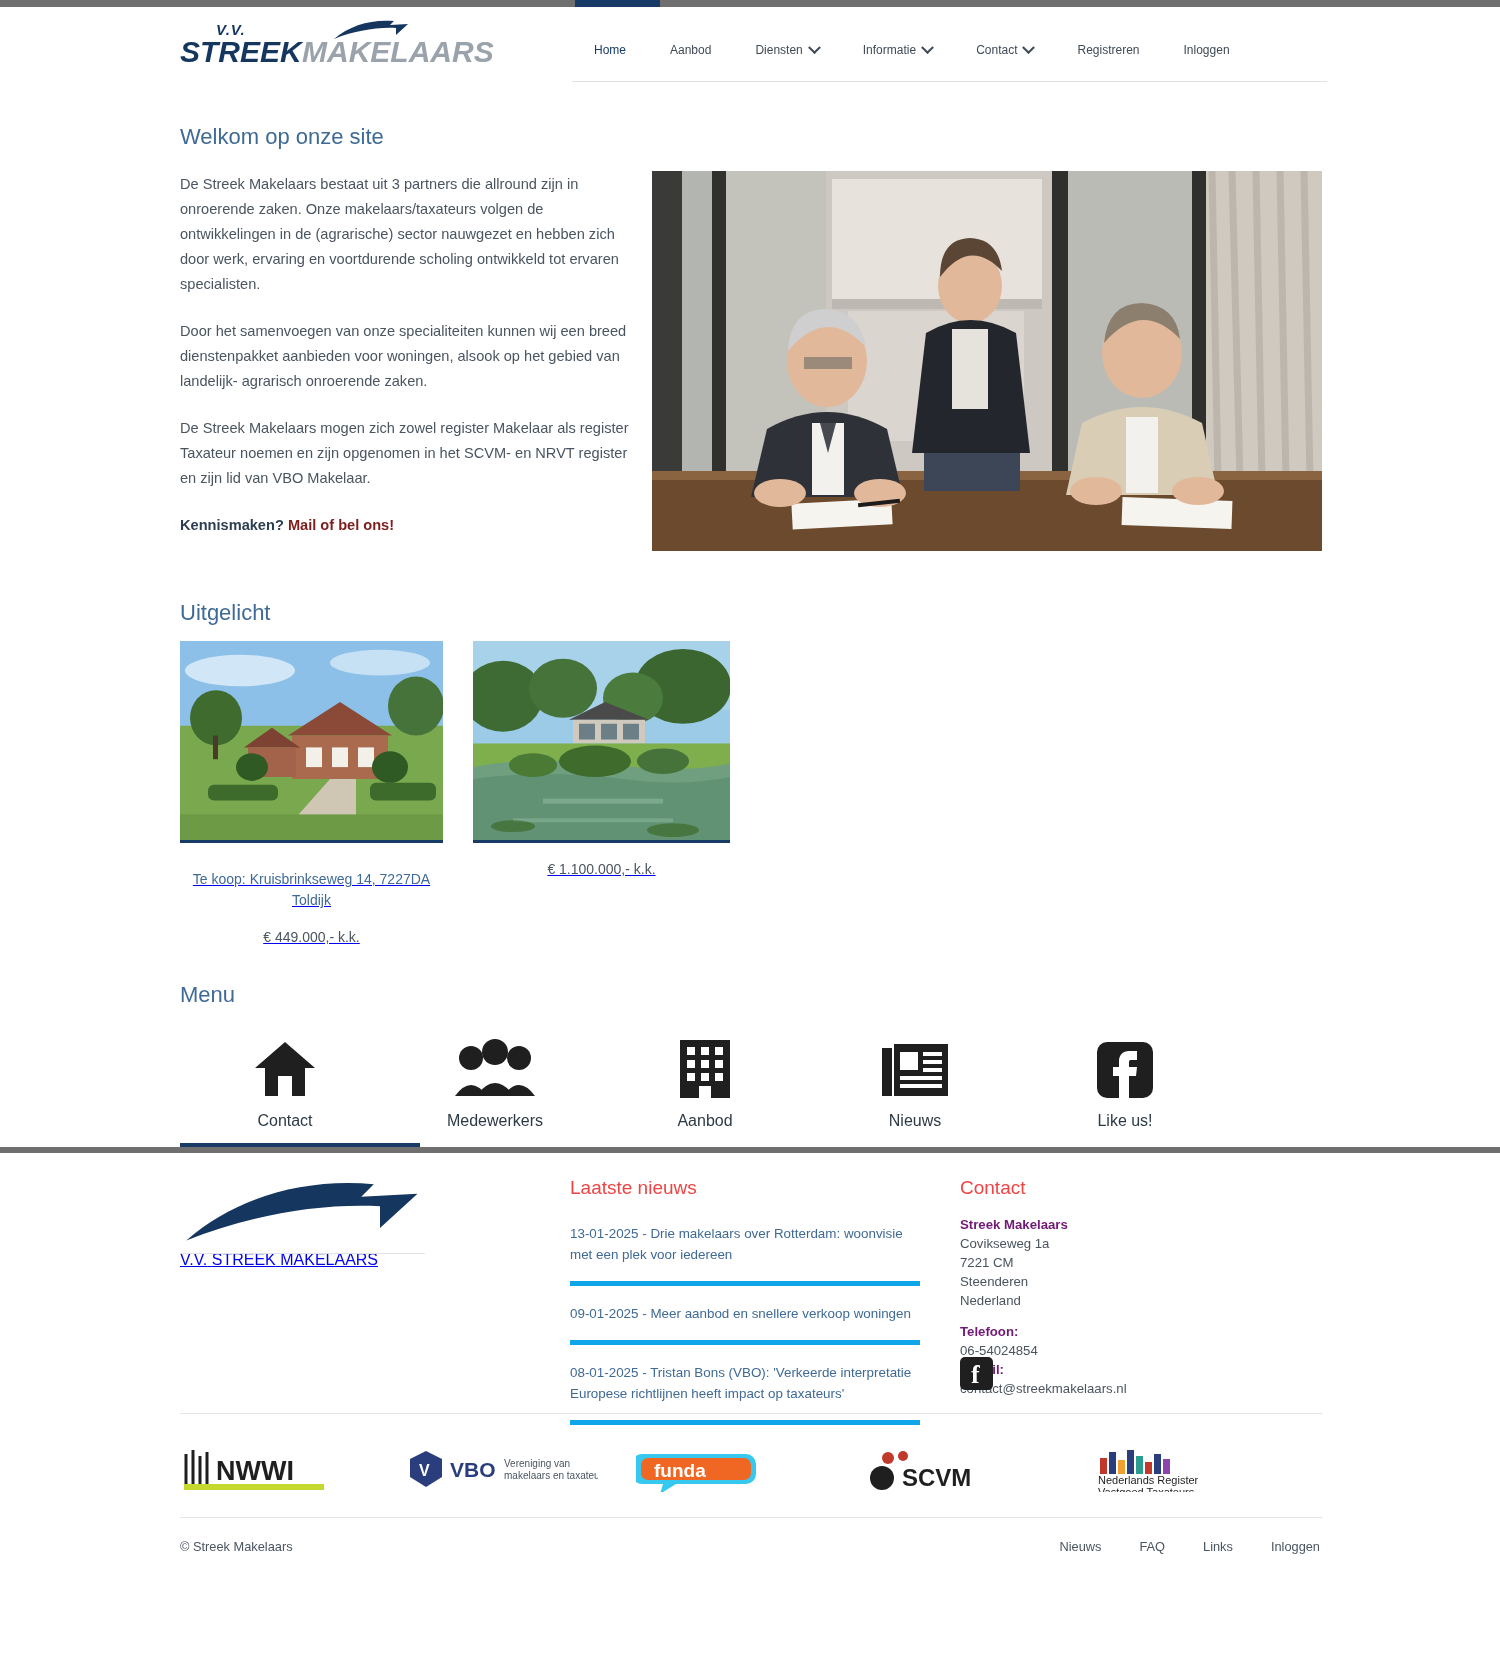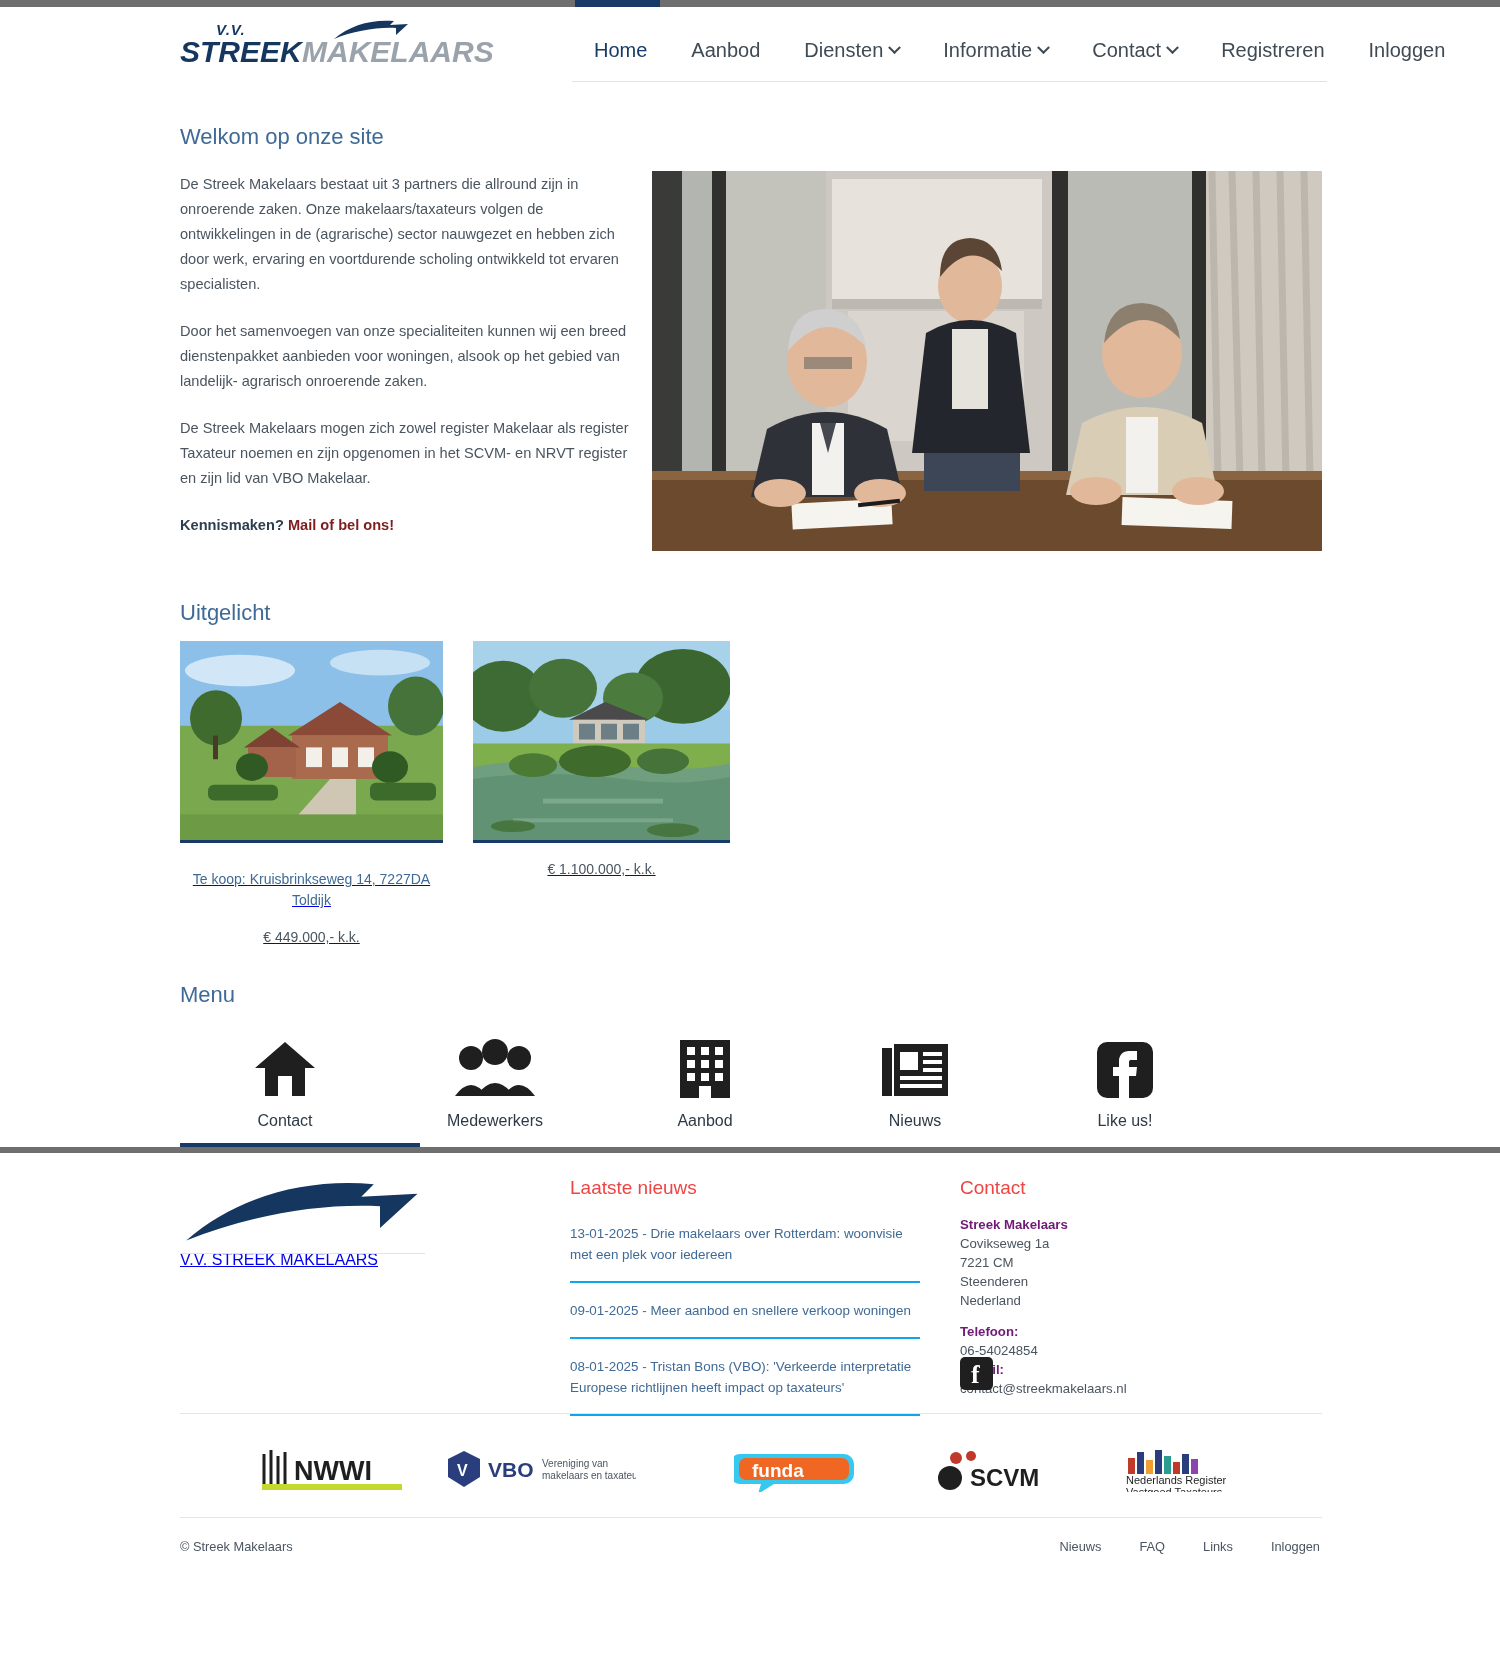--- a/index.html
+++ b/index.html
@@ -48,21 +48,21 @@
   }
   .logo .swoosh {
     position: absolute; left: 152px; top: -2px; width: 80px; height: 22px;
   }
 
   .nav {
     position: absolute; left: 572px; top: 22px; width: 760px; height: 42px;
     display: flex; align-items: center; gap: 0px;
   }
   .nav a {
-    font-size: 20px; color: #3f4a55; text-decoration: none;
+    font-size: 12px; color: #3f4a55; text-decoration: none;
     padding: 0 22px; display: inline-flex; align-items: center; gap: 7px;
     white-space: nowrap;
   }
   .nav a.active { color: #173a66; }
   .caret {
     display: inline-block; width: 9px; height: 9px;
     border-right: 2px solid #3f4a55; border-bottom: 2px solid #3f4a55;
     transform: rotate(45deg) translate(-2px, -2px);
   }
   .navline {
@@ -130,21 +130,21 @@
   .footer-logo { position: absolute; left: 180px; top: 25px; width: 250px; height: 52px; }
   .footer-logo-rule {
     position: absolute; left: 180px; top: 100px; width: 245px; height: 1px; background: #dfe3e7;
   }
 
   .f-h {
     font-size: 19px; color: #ef4444; font-weight: normal;
   }
   .news-col { position: absolute; left: 570px; top: 24px; width: 350px; }
   .news-item {
-    padding: 17px 0 16px 0; border-bottom: 2px solid #0ea5e9;
+    padding: 17px 0 16px 0; border-bottom: 5px solid #0ea5e9;
     font-size: 13.4px; line-height: 21px; color: #3f6a96;
   }
   .news-item:first-of-type { padding-top: 24px; }
   .news-item .date { color: #3f6a96; }
 
   .contact-col { position: absolute; left: 960px; top: 24px; width: 330px; }
   .contact-col .body {
     margin-top: 16px; font-size: 13.2px; line-height: 19px; color: #4a5560;
   }
   .contact-col .body strong { color: #701a75; margin-top: 10px; }
@@ -159,21 +159,21 @@
     font-family: "Liberation Serif", serif; font-weight: bold; font-size: 26px;
   }
 
   .partners-rule {
     position: absolute; left: 180px; top: 260px; width: 1142px; height: 1px; background: #e2e6ea;
   }
   .partners {
     position: absolute; left: 180px; top: 278px; width: 1142px; height: 78px;
     display: flex; align-items: center;
   }
-  .partner { width: 228px; display: flex; align-items: center; justify-content: flex-end; }
+  .partner { width: 228px; display: flex; align-items: center; justify-content: flex-start; }
 
   .bottom-rule {
     position: absolute; left: 180px; top: 364px; width: 1142px; height: 1px; background: #e2e6ea;
   }
   .copyright {
     position: absolute; left: 180px; top: 386px; font-size: 12.8px; color: #4a5560;
   }
   .bottom-links {
     position: absolute; right: 180px; top: 386px; display: flex; gap: 38px;
   }

